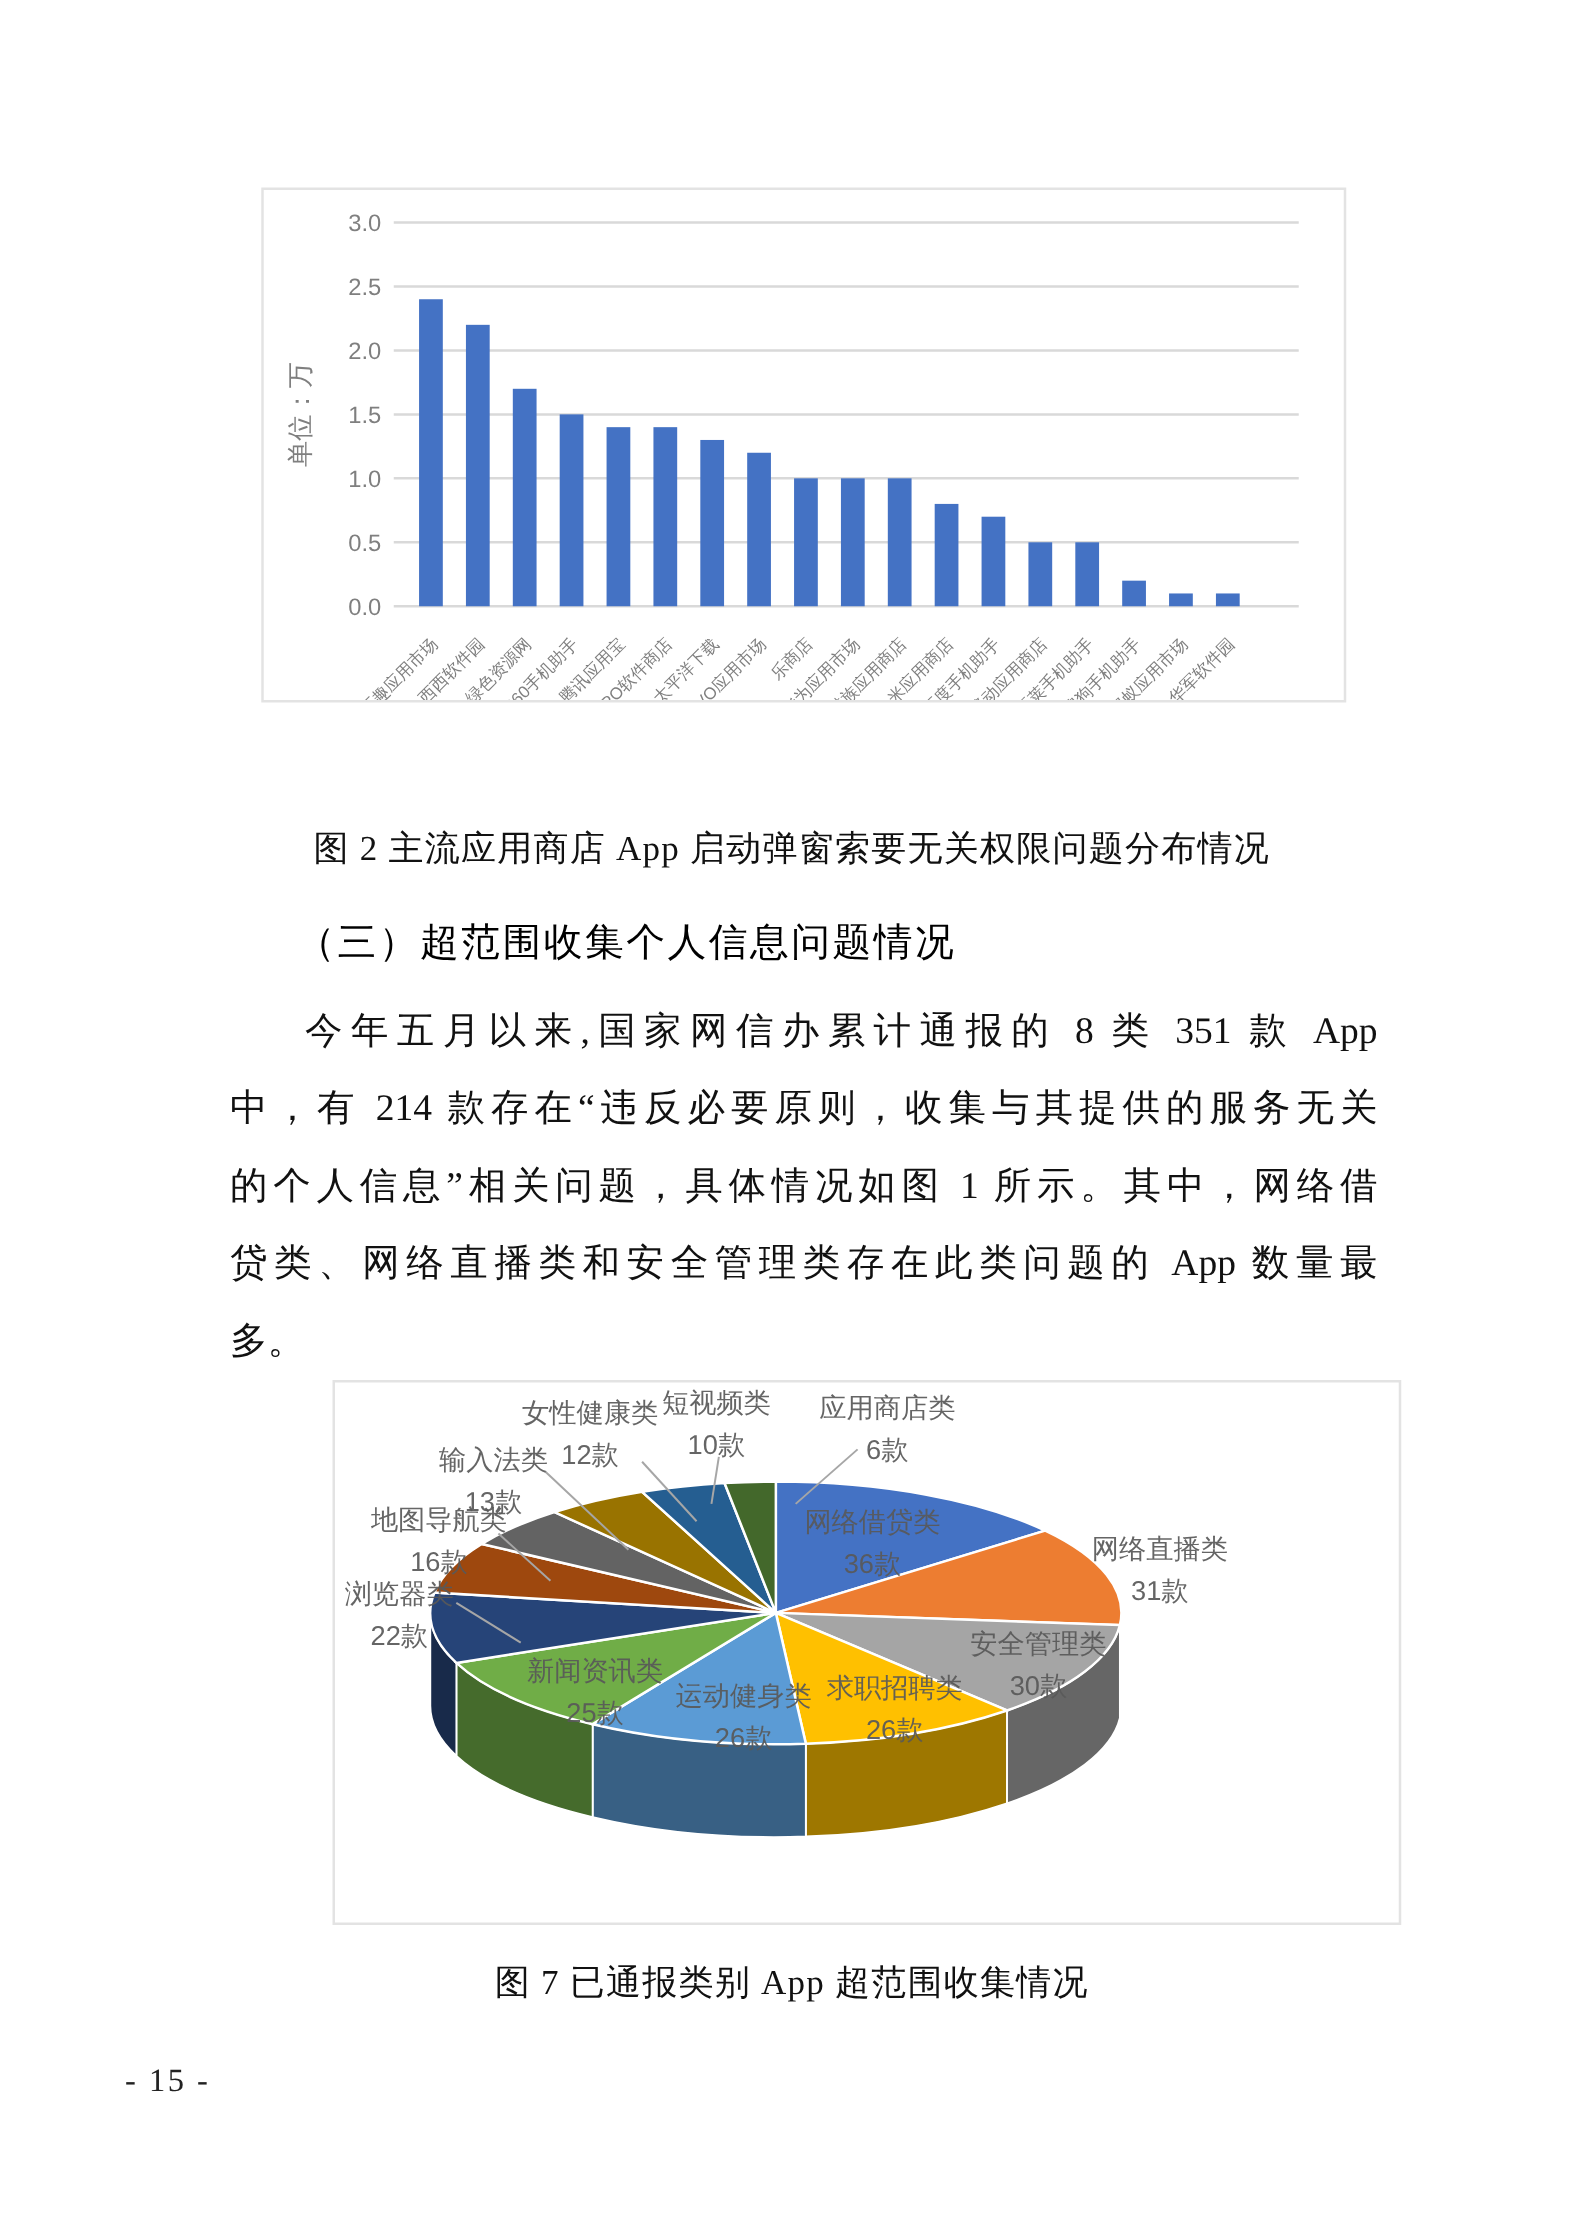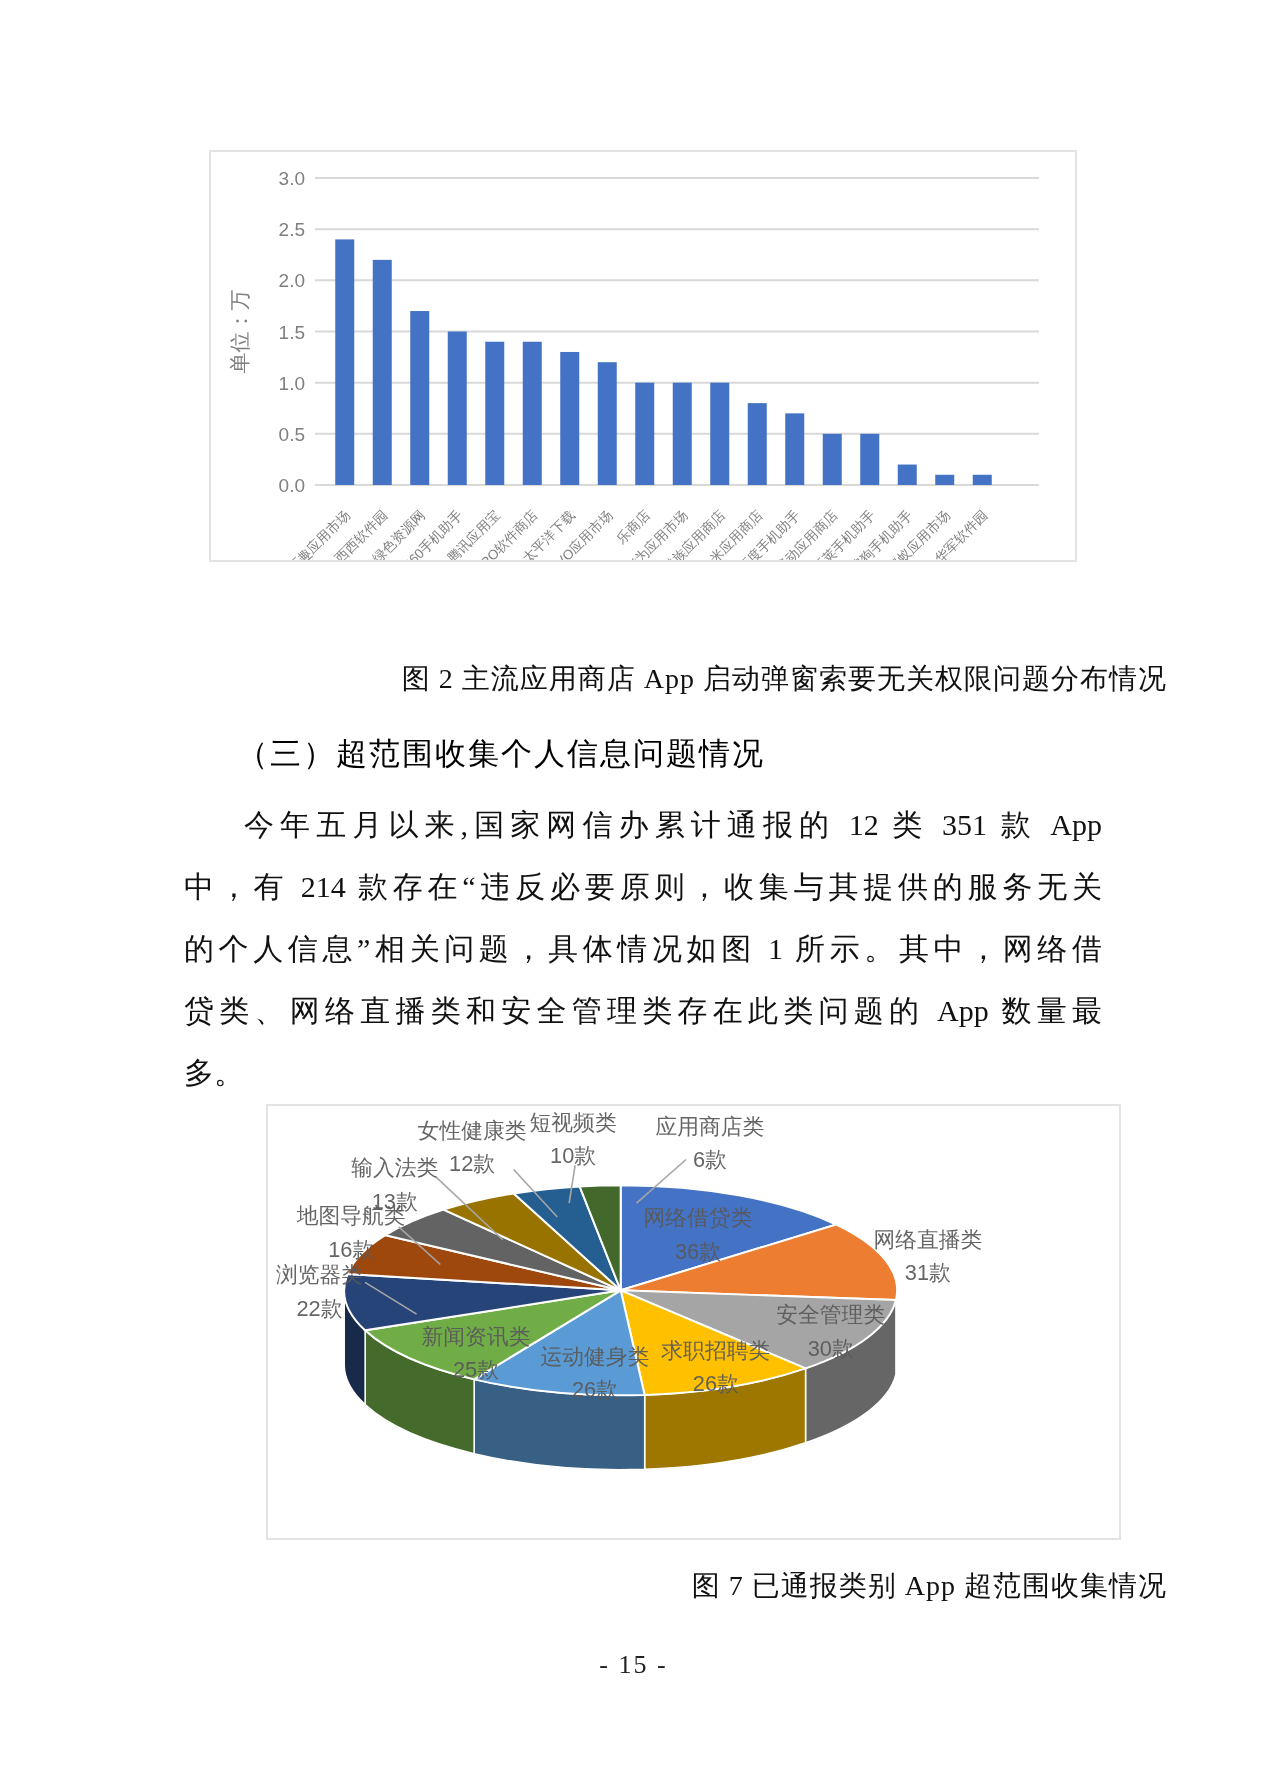--- a/index.html
+++ b/index.html
@@ -6,39 +6,39 @@
   .page{
     position:relative;width:1267px;height:1791px;background:#ffffff;overflow:hidden;
     font-family:"Liberation Serif","DejaVu Serif",serif;color:#1a1a1a;
   }
   .figure-box{
     position:absolute;background:#ffffff;border:2px solid #e3e3e3;box-sizing:border-box;
   }
   #bar-figure{left:209px;top:150px;width:868px;height:412px;}
   #pie-figure{left:266px;top:1104px;width:855px;height:436px;}
   .caption{
-    position:absolute;left:100px;width:1067px;text-align:right;
+    position:absolute;left:100px;width:1067px;text-align:center;
     font-size:28px;color:#111;letter-spacing:1px;
   }
   #fig2-caption{top:660px;}
   #fig3-caption{top:1567px;}
   .section-heading{
     position:absolute;left:237px;top:733px;
     font-family:"Liberation Sans","DejaVu Sans",sans-serif;
     font-weight:400;font-size:31px;color:#000;letter-spacing:2px;
   }
   .body-paragraph{
     position:absolute;left:184px;top:794px;width:918px;
     font-size:30px;line-height:62px;color:#111;
   }
   .body-line{text-align:justify;text-align-last:justify;height:62px;white-space:nowrap;}
   .body-line.first{text-indent:2em;}
   .body-line.last{text-align-last:left;}
   .page-number{
-    position:absolute;left:100px;top:1650px;width:1067px;text-align:center;
+    position:absolute;left:100px;top:1650px;width:1067px;text-align:left;
     font-size:26px;color:#222;letter-spacing:2px;
   }
   svg{display:block;}
   .chart-svg text{font-family:"Liberation Sans","DejaVu Sans",sans-serif;}
 </style>
 </head>
 <body>
 
 <div class="page">
 
@@ -96,21 +96,21 @@
         <rect x="761.75" y="322.76666666666665" width="19" height="10.233333333333334" fill="#4472C4"></rect>
         <text transform="translate(777.25,364) rotate(-45)" text-anchor="end" font-size="13.5" fill="#7F7F7F">华军软件园</text>
       </svg>
   </figure>
 
   <div class="caption" id="fig2-caption">图 2 主流应用商店 App 启动弹窗索要无关权限问题分布情况</div>
 
   <div class="section-heading">（三）超范围收集个人信息问题情况</div>
 
   <div class="body-paragraph" id="body-paragraph">
-      <div class="body-line first">今年五月以来,国家网信办累计通报的 12 类 351 款 App</div>
+      <div class="body-line first">今年五月以来,国家网信办累计通报的 8 类 351 款 App</div>
       <div class="body-line">中，有 214 款存在“违反必要原则，收集与其提供的服务无关</div>
       <div class="body-line">的个人信息”相关问题，具体情况如图 1 所示。其中，网络借</div>
       <div class="body-line">贷类、网络直播类和安全管理类存在此类问题的 App 数量最</div>
       <div class="body-line last">多。</div>
     </div>
 
   <figure class="figure-box" id="pie-figure" style="margin:0;">
     <svg id="pie-svg" class="chart-svg" width="851" height="432" viewBox="0 0 855 436">
         <path d="M633,186 A279,106 0 0 1 631.7909576323509,195.85753910779812 L631.7909576323509,270.8575391077981 A279,106 0 0 0 633,261 Z" fill="rgb(147,78,30)" stroke="#FFFFFF" stroke-width="1.5"></path>
         <path d="M631.7909576323509,195.85753910779812 A279,106 0 0 1 540.6016037284382,264.8027026431533 L540.6016037284382,339.8027026431533 A279,106 0 0 0 631.7909576323509,270.8575391077981 Z" fill="rgb(102,102,102)" stroke="#FFFFFF" stroke-width="1.5"></path>

